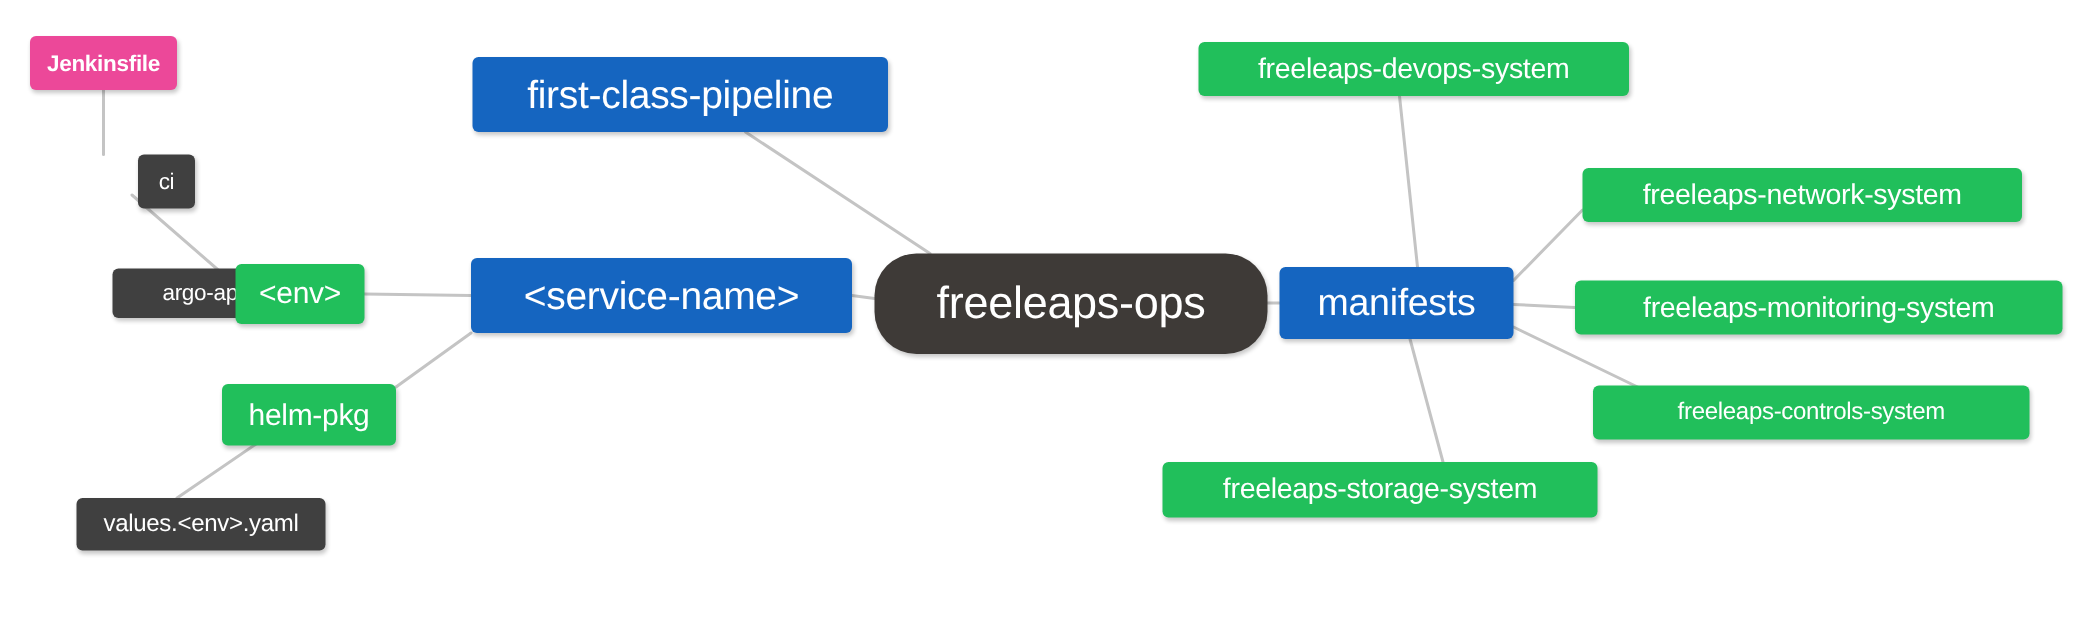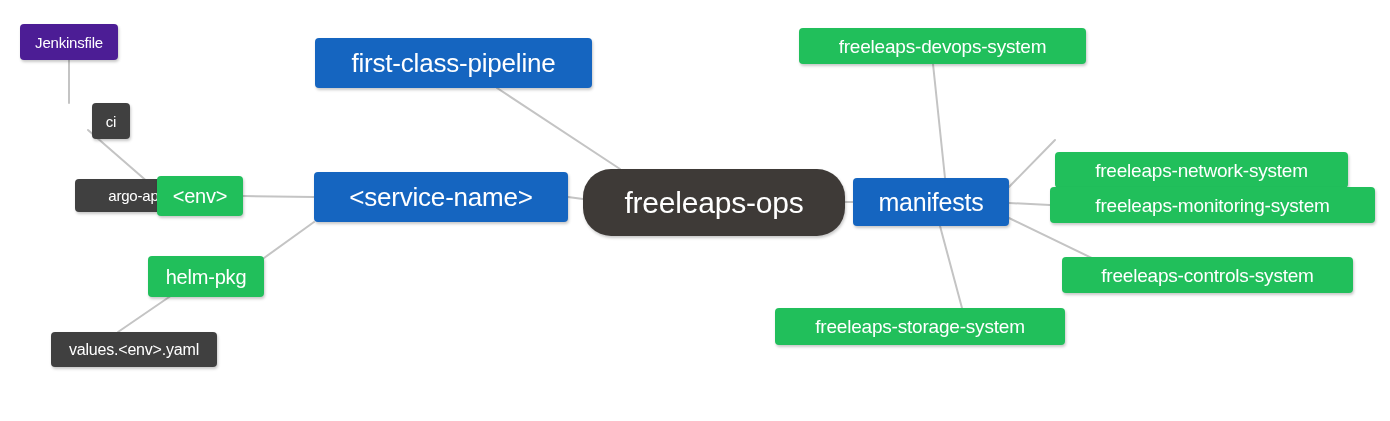--- a/index.html
+++ b/index.html
@@ -41,21 +41,21 @@
     line-height: 1;
     box-shadow: 1px 2px 3px rgba(0,0,0,0.22);
     letter-spacing: -0.2px;
   }
   .node.root {
     background: #3e3a37;
     border-radius: 3px;
   }
   .node.blue   { background: #1565c0; }
   .node.green  { background: #21bf5b; }
-  .node.orange { background: #4c1d95; }
+  .node.orange { background: #ec4899; font-weight: bold; }
   .node.red    { background: #404040; margin-left: 42px; }
 </style>
 </head>
 <body>
 
 <div id="mindmap">
   <svg id="edge-layer" viewBox="0 0 1390 421" width="1390" height="421" xmlns="http://www.w3.org/2000/svg">
       <polyline points="69,60 69,103" fill="none" stroke="#c4c4c4" stroke-width="2" stroke-linecap="round"></polyline>
       <polyline points="88,130 157,190" fill="none" stroke="#c4c4c4" stroke-width="2" stroke-linecap="round"></polyline>
       <polyline points="122,196 157,196" fill="none" stroke="#c4c4c4" stroke-width="2" stroke-linecap="round"></polyline>
@@ -98,26 +98,26 @@
       </div>
       <div class="node root" style="left: 583px; top: 169px; width: 262px; height: 67px; font-size: 30px; border-radius: 28px;">
         <span>freeleaps-ops</span>
       </div>
       <div class="node blue" style="left: 853px; top: 178px; width: 156px; height: 48px; font-size: 25px;">
         <span>manifests</span>
       </div>
       <div class="node green" style="left: 799px; top: 28px; width: 287px; height: 36px; font-size: 19px;">
         <span>freeleaps-devops-system</span>
       </div>
-      <div class="node green" style="left: 1055px; top: 112px; width: 293px; height: 36px; font-size: 19px; margin-top: 40px;">
+      <div class="node green" style="left: 1055px; top: 112px; width: 293px; height: 36px; font-size: 19px;">
         <span>freeleaps-network-system</span>
       </div>
       <div class="node green" style="left: 1050px; top: 187px; width: 325px; height: 36px; font-size: 19px;">
         <span>freeleaps-monitoring-system</span>
       </div>
-      <div class="node green" style="left: 1062px; top: 257px; width: 291px; height: 36px; font-size: 19px;">
+      <div class="node green" style="left: 1062px; top: 257px; width: 291px; height: 36px; font-size: 16px;">
         <span>freeleaps-controls-system</span>
       </div>
       <div class="node green" style="left: 775px; top: 308px; width: 290px; height: 37px; font-size: 19px;">
         <span>freeleaps-storage-system</span>
       </div>
     </div>
 </div>
 
 </body></html>

